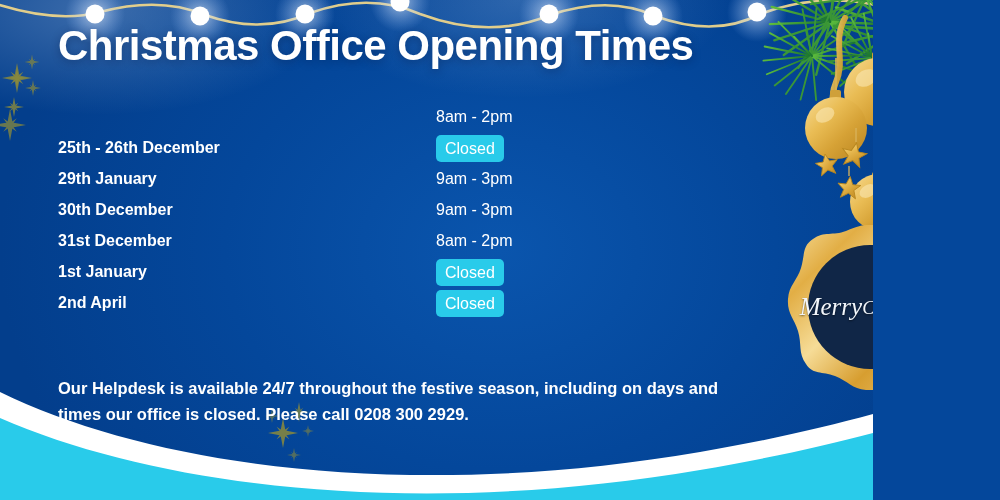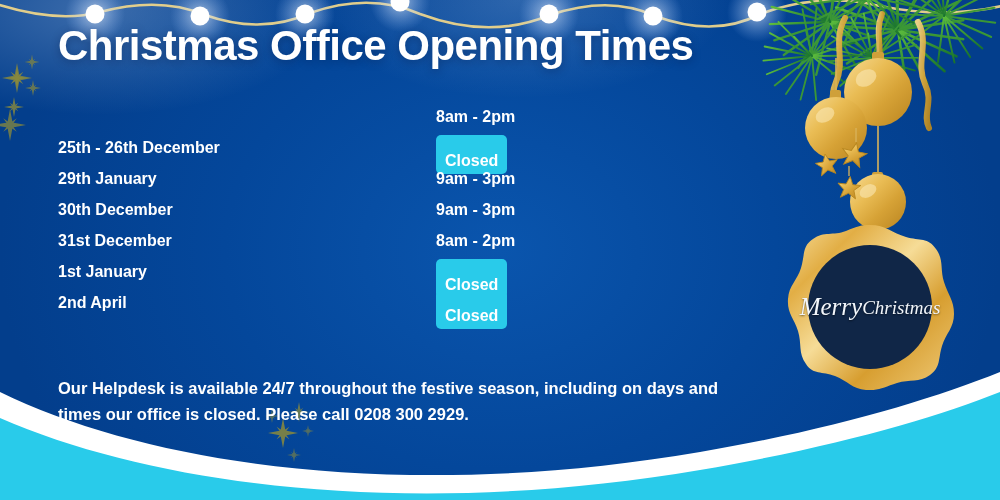--- a/index.html
+++ b/index.html
@@ -2,21 +2,21 @@
 <html><head>
 <meta charset="utf-8">
 <style>
   html,body{margin:0;padding:0;}
   body{
     width:1000px;height:500px;overflow:hidden;
     font-family:"Liberation Sans", sans-serif;
     background:#04479B;
   }
   #banner{
-    position:relative;width:1000px;height:500px;overflow:hidden;
+    position:relative;width:873px;height:500px;overflow:hidden;
     background:
       radial-gradient(ellipse 330px 150px at 100px 10px, rgba(190,215,245,0.30) 0%, rgba(190,215,245,0) 70%),
       radial-gradient(ellipse 300px 140px at 520px 0px, rgba(190,215,245,0.22) 0%, rgba(190,215,245,0) 70%),
       radial-gradient(ellipse 500px 400px at 500px 250px, #0a55ad 0%, #04479B 55%, #033e8c 100%);
   }
   .layer{position:absolute;top:0;left:0;width:1000px;height:500px;}
   svg.layer{overflow:visible;}
 
   
   #title{
@@ -30,26 +30,26 @@
   
   #hours{position:absolute;left:58px;top:106px;width:560px;}
   .row{position:relative;height:31px;}
   .date{
     position:absolute;left:0;top:0;
     font-size:16px;font-weight:bold;color:#ffffff;
     white-space:nowrap;line-height:22px;
   }
   .time{
     position:absolute;left:378px;top:0;
-    font-size:16px;font-weight:bold;color:#ffffff;
+    font-size:16px;font-weight:normal;color:#ffffff;
     white-space:nowrap;line-height:22px;
   }
   .time.closed{
     background:#29CBEA;color:#ffffff;
-    padding:16px 9px 3px 9px;border-radius:5px;
+    padding:4px 9px 3px 9px;border-radius:5px;
     top:-2px;line-height:20px;
   }
 
   
   #footer{
     position:absolute;left:58px;top:339px;width:700px;
     font-size:16.5px;font-weight:bold;color:#ffffff;line-height:26px;margin-top:36px;
   }
   #footer .phone{font-weight:bold;}
 

